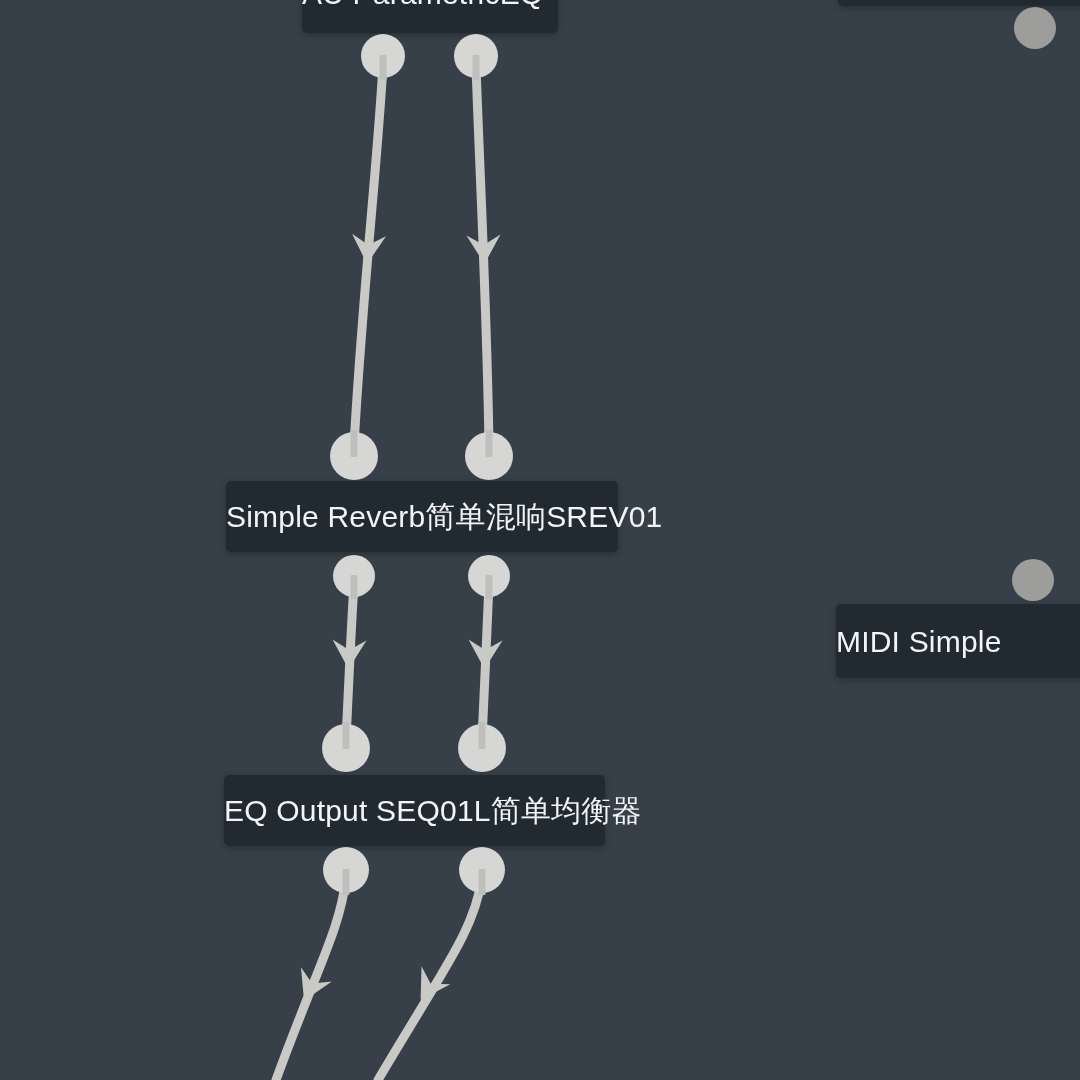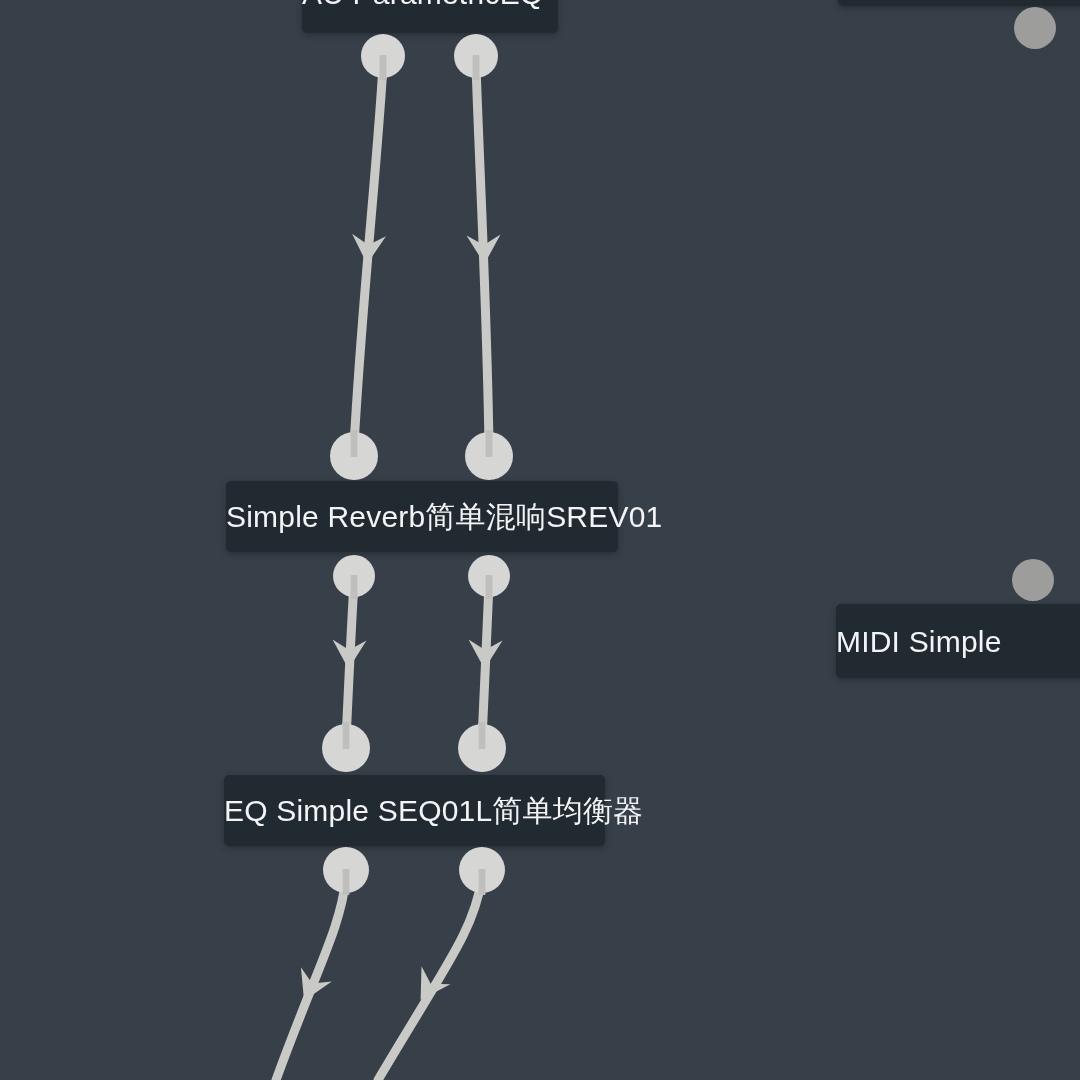--- a/index.html
+++ b/index.html
@@ -114,21 +114,21 @@
     </svg>
 
   <div id="nodes-layer">
       <div class="node" style="left: 302px; top: -46px; width: 256px; height: 79px;">
         <div class="node-label">AU ParametricEQ</div>
       </div>
       <div class="node" style="left: 226px; top: 481px; width: 392px; height: 71px;">
         <div class="node-label">Simple Reverb简单混响SREV01</div>
       </div>
       <div class="node" style="left: 224px; top: 775px; width: 381px; height: 71px;">
-        <div class="node-label">EQ Simple SEQ01L简单均衡器</div>
+        <div class="node-label">EQ Output SEQ01L简单均衡器</div>
       </div>
       <div class="node" style="left: 836px; top: 604px; width: 260px; height: 74px;">
         <div class="node-label">MIDI Simple</div>
       </div>
       <div class="node" style="left: 838px; top: -60px; width: 260px; height: 66px;">
         <div class="node-label"></div>
       </div>
     </div>
   <div id="ports-layer">
       <div class="port" style="left: 361px; top: 34px; width: 44px; height: 44px;">

